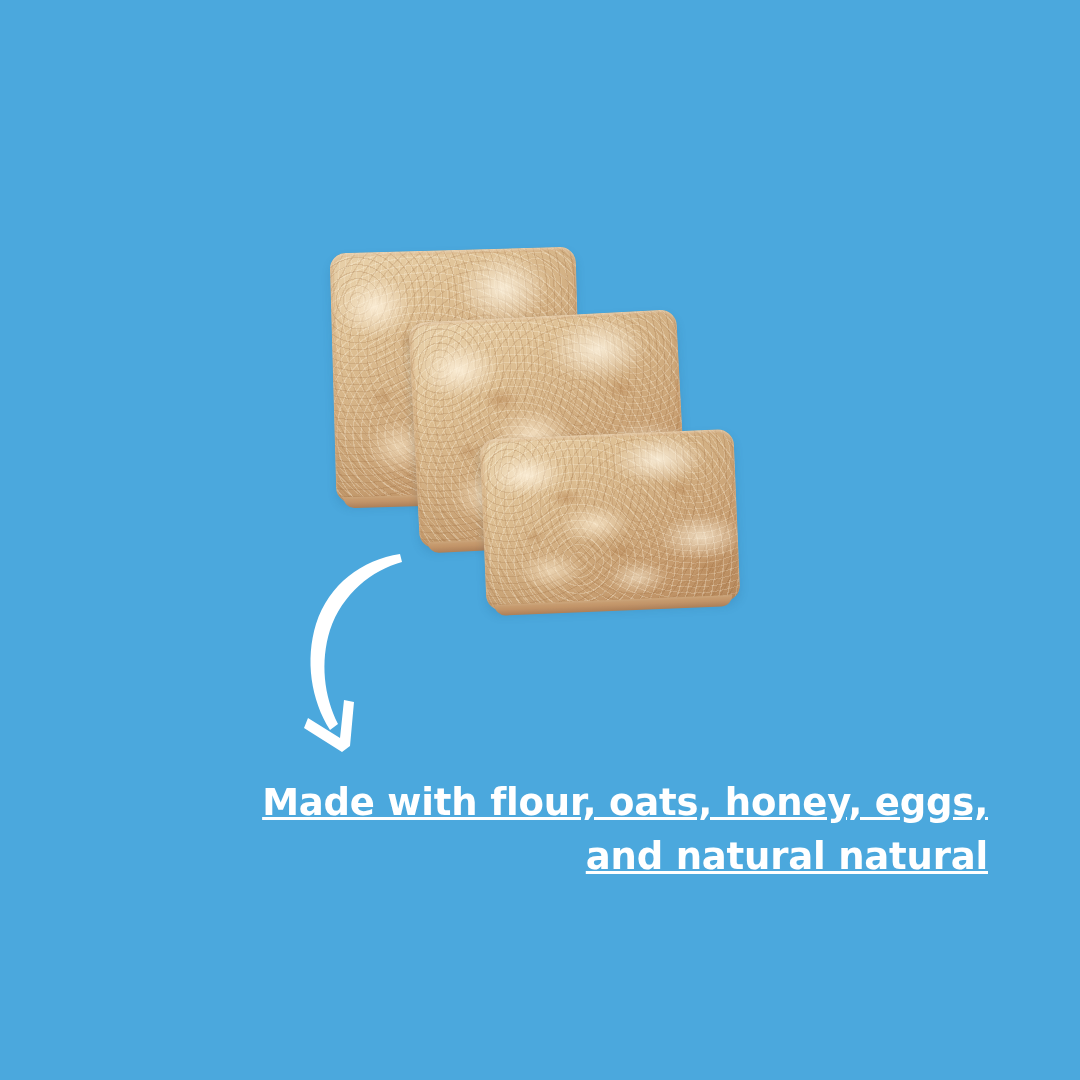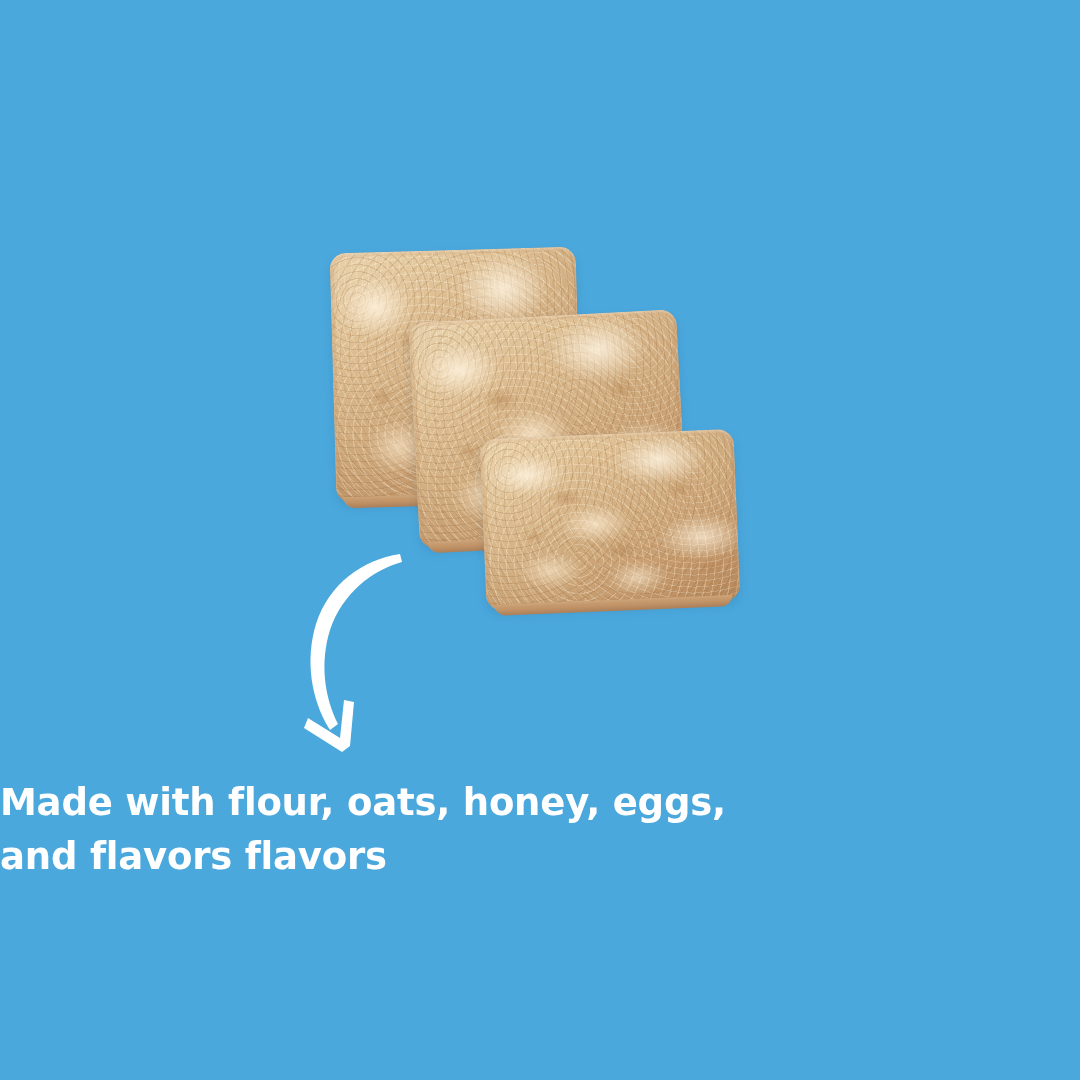--- a/index.html
+++ b/index.html
@@ -115,27 +115,28 @@
     height: 220px;
     overflow: visible;
   }
 
   
   #caption {
     position: absolute;
     left: 0;
     top: 776px;
     width: 988px;
-    text-align: left;
+    text-align: right;
     color: #FFFFFF;
     font-family: "DejaVu Sans", "Liberation Sans", sans-serif;
     font-weight: 700;
     font-size: 37px;
     line-height: 54px;
     letter-spacing: -0.2px;
+    text-decoration: underline;
     -webkit-font-smoothing: antialiased;
   }
   #caption .cap-line {
     display: block;
     white-space: nowrap;
   }
 </style>
 </head>
 <body>
 
@@ -162,16 +163,16 @@
              L 24 188
              L 62 212
              L 70 206
              L 74 162
              L 64 160
              Z" fill="#FFFFFF"></path>
   </svg>
 
   <div id="caption" style="color: rgb(255, 255, 255);">
     <span class="cap-line">Made with flour, oats, honey, eggs,</span>
-    <span class="cap-line">and flavors flavors</span>
+    <span class="cap-line">and natural natural</span>
   </div>
 
 </div>
 
 </body></html>

